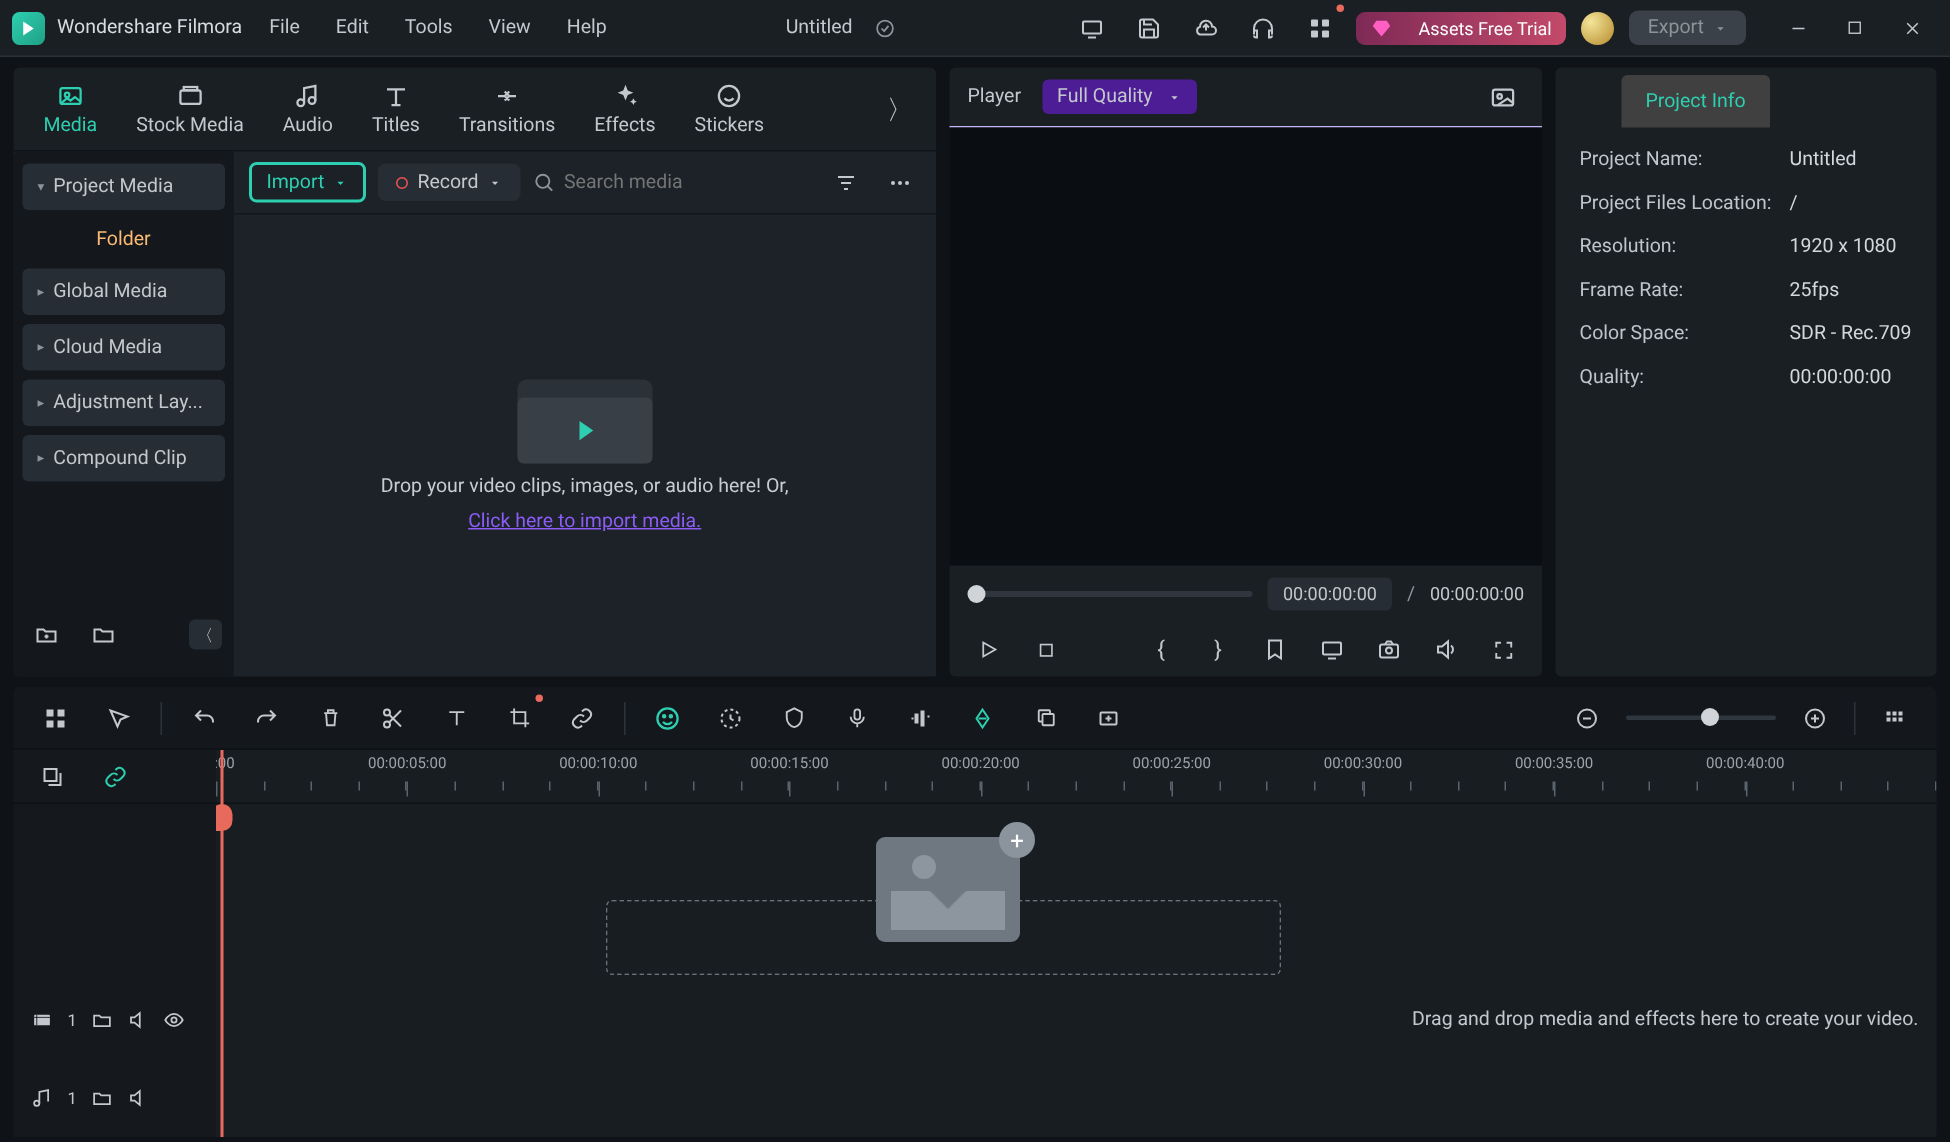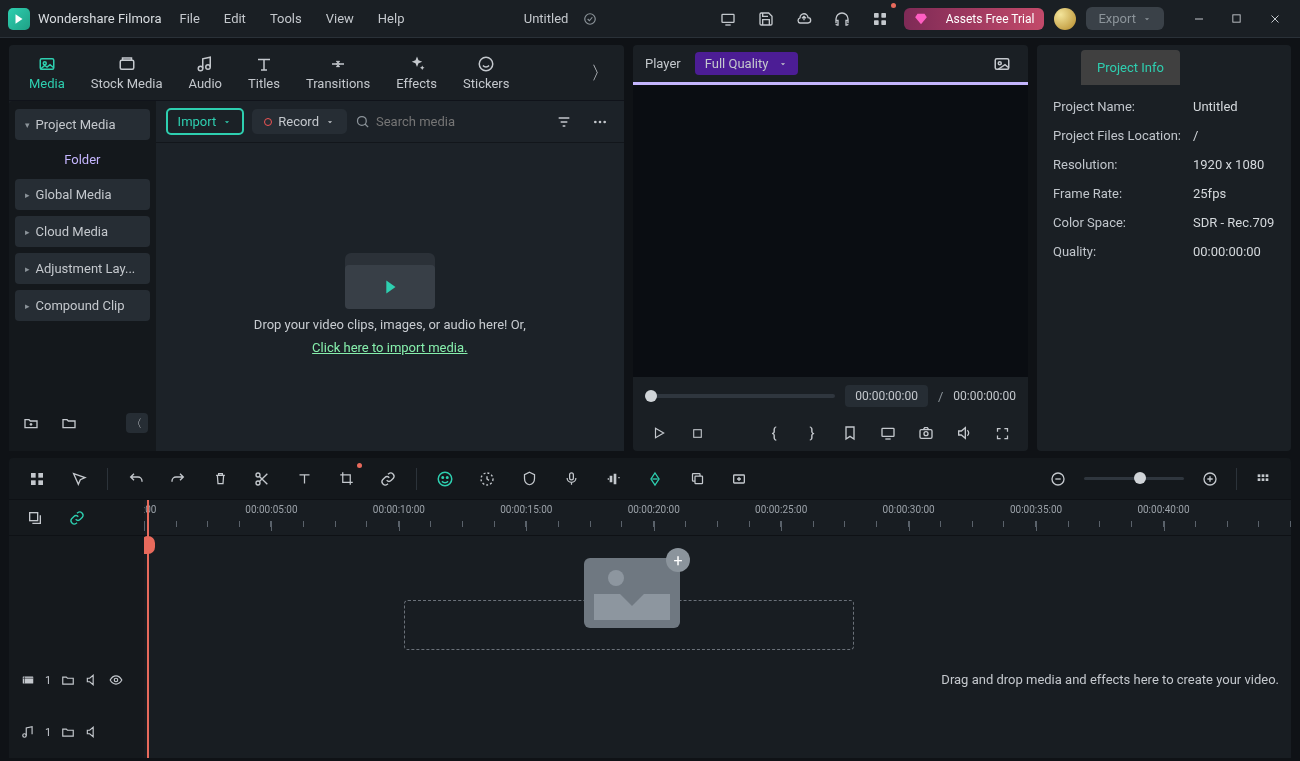--- a/index.html
+++ b/index.html
@@ -34,41 +34,41 @@
 .src-tab { display: flex; flex-direction: column; align-items: center; gap: 2px; padding: 4px 8px; cursor: pointer; color: #c4c8cd; }
 .src-tab.active { color: #2ecfb0; }
 .src-tab-icon { font-size: 18px; height: 20px; display: flex; align-items: center; }
 .src-nav { margin-left: auto; width: 24px; display: flex; justify-content: center; cursor: pointer; font-size: 18px; }
 
 
 .media-body { display: flex; flex: 1; overflow: hidden; }
 .media-sidebar { width: 165px; background: #14181c; display: flex; flex-direction: column; padding: 8px 6px; gap: 6px; border-top-left-radius: 4px; }
 .side-item { background: #262d34; padding: 8px 10px; border-radius: 4px; display: flex; align-items: center; gap: 6px; cursor: pointer; color: #c4c8cd; font-size: 13px; white-space: nowrap; overflow: hidden; text-overflow: ellipsis; }
 .side-item .tri { font-size: 9px; color: #8c949a; }
-.folder-label { text-align: center; color: #c4b5fd; padding: 6px 0; font-size: 13px; }
+.folder-label { text-align: center; color: #fdba74; padding: 6px 0; font-size: 13px; }
 .sidebar-footer { margin-top: auto; display: flex; gap: 10px; padding: 6px 2px; align-items: center; }
 .collapse-btn { margin-left: auto; background: #262d34; width: 22px; height: 20px; border-radius: 4px; display: flex; align-items: center; justify-content: center; font-size: 11px; }
 
 .media-main { flex: 1; display: flex; flex-direction: column; background: #1c2228; }
 .media-toolbar { height: 42px; display: flex; align-items: center; gap: 8px; padding: 0 10px; border-bottom: 1px solid #12161b; }
 .import-btn { border: 2px solid #2ecfb0; color: #2ecfb0; padding: 4px 10px; border-radius: 5px; display: flex; align-items: center; gap: 6px; cursor: pointer; background: #1b2126; }
 .record-btn { background: #262d34; padding: 5px 12px; border-radius: 5px; display: flex; align-items: center; gap: 6px; cursor: pointer; }
 .rec-dot { width: 8px; height: 8px; border: 1.5px solid #f05454; border-radius: 50%; }
 .search-wrap { display: flex; align-items: center; gap: 6px; flex: 1; color: #8c949a; }
 .search-wrap input { background: transparent; border: none; outline: none; color: #c4c8cd; font-size: 13px; flex: 1; }
 .media-drop { flex: 1; display: flex; flex-direction: column; align-items: center; justify-content: center; gap: 8px; }
 .folder-graphic { width: 90px; height: 70px; position: relative; }
 .folder-back { position: absolute; bottom: 0; width: 90px; height: 56px; background: #2b3138; border-radius: 6px; }
 .folder-front { position: absolute; bottom: 0; width: 90px; height: 44px; background: #383f47; border-radius: 4px; display: flex; align-items: center; justify-content: center; }
 .folder-arrow { position: absolute; top: -6px; left: 50%; transform: translateX(-50%); color: #2ecfb0; }
 .drop-text { color: #c8ccd1; text-align: left; font-size: 13px; }
-.drop-link { color: #86efac; text-decoration: underline; cursor: pointer; }
-
-
-.player-header { height: 40px; display: flex; align-items: center; padding: 0 12px; gap: 14px; border-bottom: 3px solid #c4b5fd; }
+.drop-link { color: #8b5cf6; text-decoration: underline; cursor: pointer; }
+
+
+.player-header { height: 40px; display: flex; align-items: center; padding: 0 12px; gap: 14px; border-bottom: 1px solid #c4b5fd; }
 .quality-select { background: #4c1d95; padding: 4px 10px; border-radius: 4px; display: flex; align-items: center; gap: 10px; cursor: pointer; }
 .player-header .spacer { flex: 1; }
 .player-canvas { flex: 1; background: #0a0d12; }
 .player-progress { height: 38px; display: flex; align-items: center; padding: 0 12px; gap: 10px; }
 .progress-track { flex: 1; height: 4px; background: #2f363e; border-radius: 2px; position: relative; }
 .progress-thumb { position: absolute; left: 0; top: -4px; width: 12px; height: 12px; background: #d0d4d8; border-radius: 50%; }
 .time-box { background: #262d34; padding: 4px 10px; border-radius: 4px; font-size: 12px; font-variant-numeric: tabular-nums; }
 .time-sep { color: #8c949a; }
 .player-controls { height: 36px; display: flex; align-items: center; padding: 0 12px; gap: 10px; }
 .player-controls .group-right { margin-left: auto; display: flex; gap: 10px; align-items: center; }

